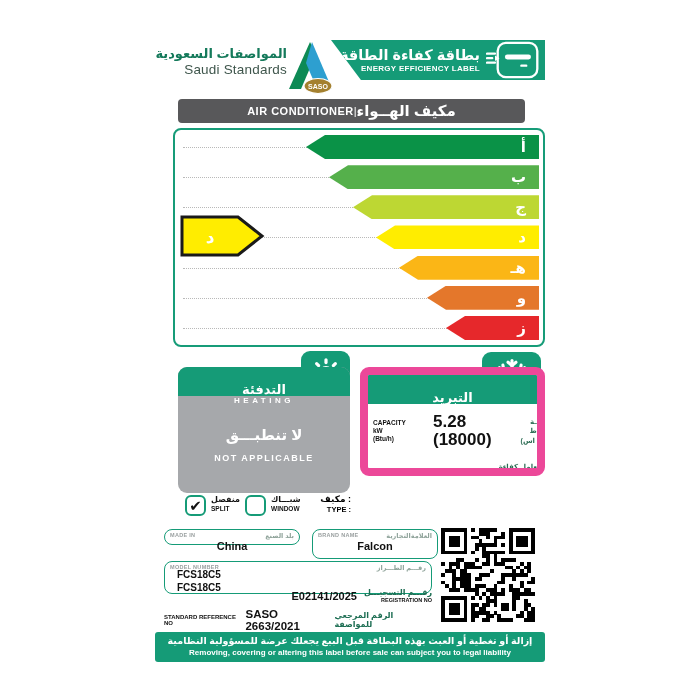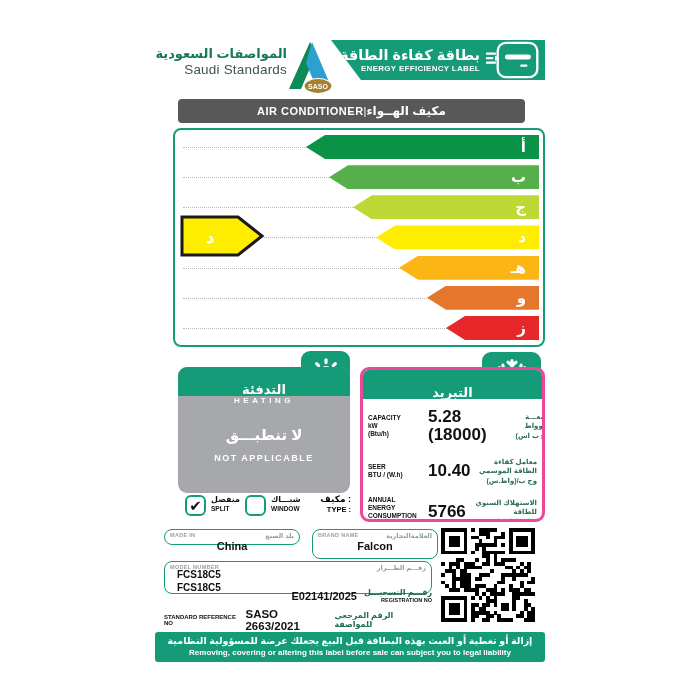--- a/index.html
+++ b/index.html
@@ -17,21 +17,21 @@
     display:flex; align-items:center; justify-content:flex-end; padding-right:5px; }
   .title-text { text-align:right; color:#fff; line-height:1.2; margin-right:6px; }
   .title-ar { font-size:14.5px; font-weight:bold; }
   .title-en { font-size:8px; font-weight:bold; letter-spacing:.3px; }
 
   
   .product-bar { left:23px; top:59px; width:347px; height:24px; background:#58585a; border-radius:4px;
     display:flex; align-items:center; justify-content:center; color:#fff; }
   .pb-en { font-size:11px; font-weight:bold; letter-spacing:.5px; }
   .pb-div { font-size:11px; }
-  .pb-ar { font-size:12px; font-weight:bold; }
+  .pb-ar { font-size:15px; font-weight:bold; }
 
   
   .bars-box { left:18px; top:88px; width:372px; height:219px; background:#fff;
     border:2px solid #169c78; border-radius:8px; display:flex; flex-direction:column; padding:2px 0; }
   .grade-row { position:relative; flex:1; }
   .dotline { position:absolute; left:8px; right:6px; top:50%; border-top:1.5px dotted #b9b9b9; }
   .grade-bar { position:absolute; right:4px; top:50%; transform:translateY(-50%); height:24px;
     clip-path:polygon(19px 0,100% 0,100% 100%,19px 100%,0 50%); }
   .grade-letter { position:absolute; right:13px; top:50%; transform:translateY(-50%);
     color:#fff; font-weight:bold; font-size:15px; }
@@ -44,22 +44,22 @@
 
   .panel-header { height:29px; background:#159b77; color:#fff; text-align:center; line-height:1.05; padding-top:16px; }
   .ph-ar { font-size:13px; font-weight:bold; }
   .ph-en { font-size:8px; font-weight:bold; letter-spacing:3.5px; }
 
   .heat-panel { left:23px; top:327px; width:172px; height:126px; border-radius:9px; overflow:hidden; background:#a6a8ab; }
   .heat-body { height:97px; display:flex; flex-direction:column; align-items:center; justify-content:center; color:#fff; }
   .na-ar { font-size:15px; font-weight:bold; margin-bottom:9px; }
   .na-en { font-size:9px; font-weight:bold; letter-spacing:1.5px;text-align:right; }
 
-  .cool-panel { left:205px; top:327px; width:185px; height:155px; border-radius:9px; overflow:hidden;
-    background:#fff; border:3px solid #ec4899; }
+  .cool-panel { left:205px; top:327px; width:185px; height:109px; border-radius:9px; overflow:hidden;
+    background:#fff; border:8px solid #ec4899; }
   .cool-body { padding:3px 5px 0 5px; }
   .cool-row { display:grid; grid-template-columns:56px 1fr 66px; align-items:center; margin-bottom:2px; }
   .cr-en { font-size:6.5px; font-weight:bold; color:#111; line-height:1.25; }
   .cr-val { font-size:17px; font-weight:bold; color:#111; line-height:1.05; padding-left:4px; }
   .cr-ar { font-size:7px; font-weight:bold; color:#2a6b52; text-align:right; line-height:1.35; }
   .row-capacity { height:48px; }
   .row-seer { height:38px; }
   .row-annual { height:40px; }
 
   

